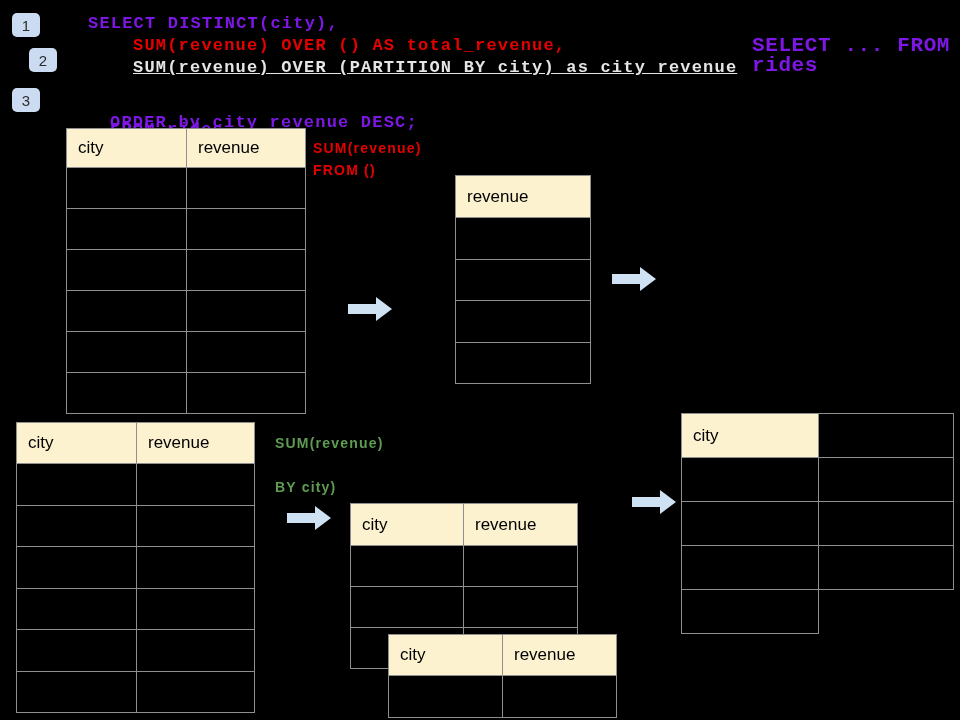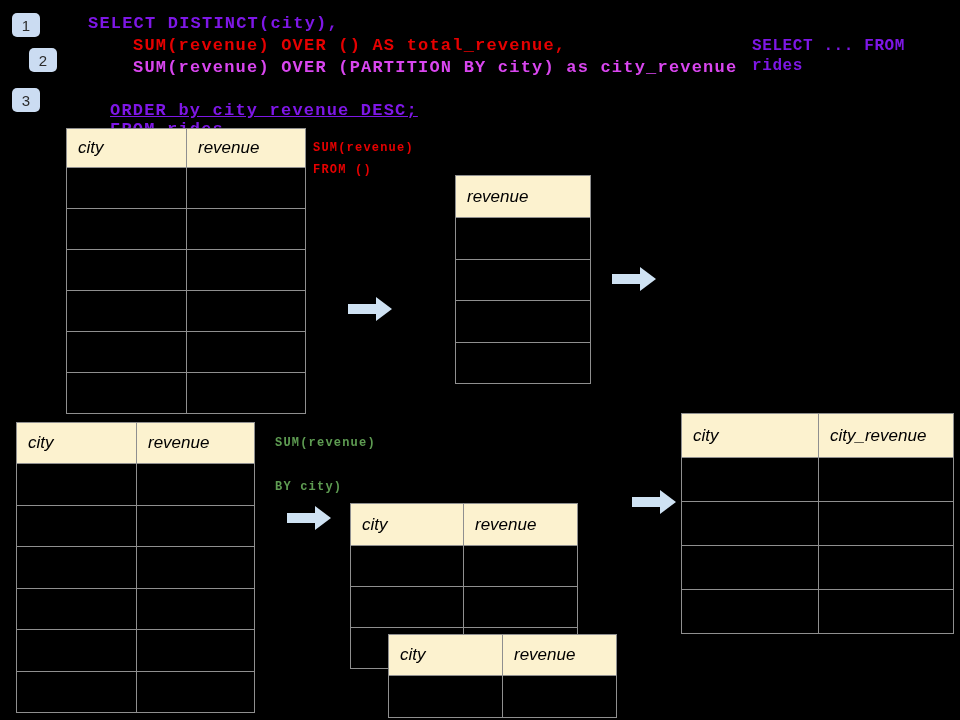--- a/index.html
+++ b/index.html
@@ -4,48 +4,48 @@
 <style>
   html,body{margin:0;padding:0;background:#000;}
   #canvas{position:relative;width:960px;height:720px;background:#000;overflow:hidden;
           font-family:"Liberation Sans",sans-serif;}
 
   
   .code{position:absolute;font-family:"Liberation Mono","DejaVu Sans Mono",monospace;
         font-weight:bold;font-size:17px;line-height:22px;letter-spacing:1.2px;white-space:pre;}
   .purple{color:#7E17E6;}
   .red{color:#E60000;}
-  .green{color:#d946ef;}
+  .green{color:#e5e5e5;text-decoration:underline;}
   .code-l1{left:88px;top:13px;}
   .code-l2{left:133px;top:35px;}
   .code-l3{left:133px;top:57px;}
   .code-l4{left:110px;top:79px;margin-top:40px;}
-  .code-l5{left:110px;top:100px;text-decoration:underline;}
+  .code-l5{left:110px;top:112px;}
 
   .side-code{position:absolute;left:752px;top:36px;font-family:"Liberation Mono","DejaVu Sans Mono",monospace;
-             font-weight:bold;font-size:16px;line-height:20px;letter-spacing:0.6px;white-space:pre;color:#7E17E6;}
+             font-weight:bold;font-size:21px;line-height:20px;letter-spacing:0.6px;white-space:pre;color:#7E17E6;}
 
-  .anno{position:absolute;font-family:Liberation Mono, monospace;
-        font-weight:bold;font-size:12px;line-height:22px;letter-spacing:1.2px;white-space:pre;}
+  .anno{position:absolute;font-family:Liberation Sans, sans-serif;
+        font-weight:bold;font-size:14px;line-height:22px;letter-spacing:1.2px;white-space:pre;}
   .anno-total{left:313px;top:137px;color:#E60000;}
   .anno-part{left:275px;top:432px;color:#5E9C52;}
 
   
   .badge{position:absolute;width:28px;height:24px;background:#CBDCF2;border-radius:5px;
          display:flex;align-items:center;justify-content:center;color:#2b2b2b;
          font-size:15px;font-family:"Liberation Sans",sans-serif;}
   .badge1{left:12px;top:13px;}
   .badge2{left:29px;top:48px;}
   .badge3{left:12px;top:88px;}
 
   
   .tbl{position:absolute;display:grid;background:#000;
        border-top:1px solid #8f8f8f;border-left:1px solid #8f8f8f;z-index:1;}
   .tbl>div{border-right:1px solid #8f8f8f;border-bottom:1px solid #8f8f8f;
-           background:#000;box-sizing:border-box;font-style:italic;}
+           background:#000;box-sizing:border-box;}
   .hc{background:#FCF2CF !important;color:#000;font-size:17px;
       display:flex;align-items:center;padding-left:11px;}
   .t-a{left:66px;top:128px;grid-template-columns:120px 119px;grid-template-rows:39px repeat(6,41px);}
   .t-b{left:455px;top:175px;grid-template-columns:135px;grid-template-rows:42px repeat(4,41.5px);}
   .t-c{left:16px;top:422px;grid-template-columns:120px 118px;grid-template-rows:41px repeat(6,41.5px);}
   .t-d{left:350px;top:503px;grid-template-columns:113px 114px;grid-template-rows:42px repeat(3,41px);}
   .t-e{left:388px;top:634px;grid-template-columns:114px 114px;grid-template-rows:41px 42px;z-index:3;}
   .t-f{left:681px;top:413px;grid-template-columns:137px 135px;grid-template-rows:44px repeat(4,44px);}
 
   
@@ -131,21 +131,20 @@
 
   <div class="tbl t-e">
     <div class="hc">city</div>
     <div class="hc">revenue</div>
     <div></div>
       <div></div>
   </div>
 
   <div class="tbl t-f">
     <div class="hc">city</div>
-    <div class="hc">city_revenue</div>
     <div></div>
       <div></div>
     <div></div>
       <div></div>
     <div></div>
       <div></div>
     <div></div>
       <div></div>
   </div>
 

